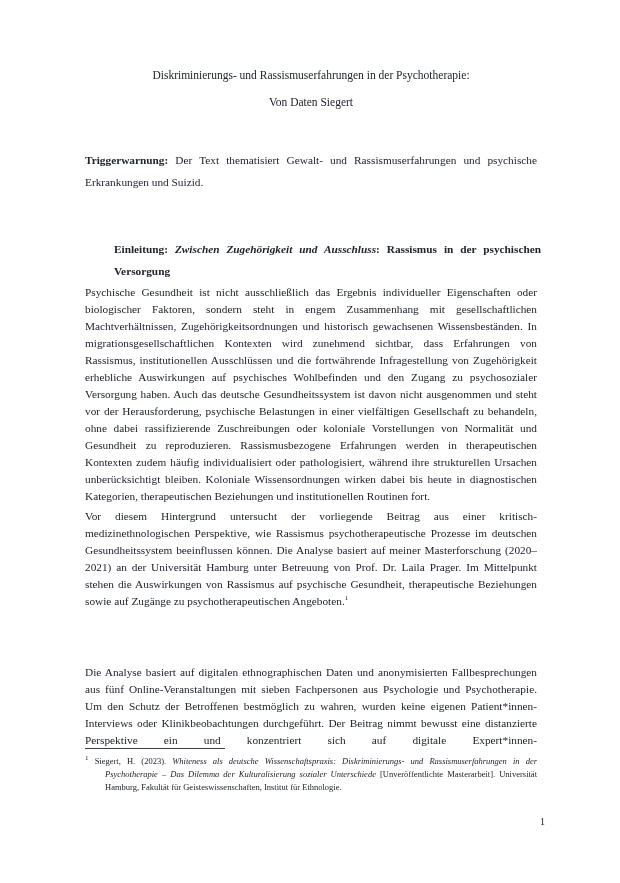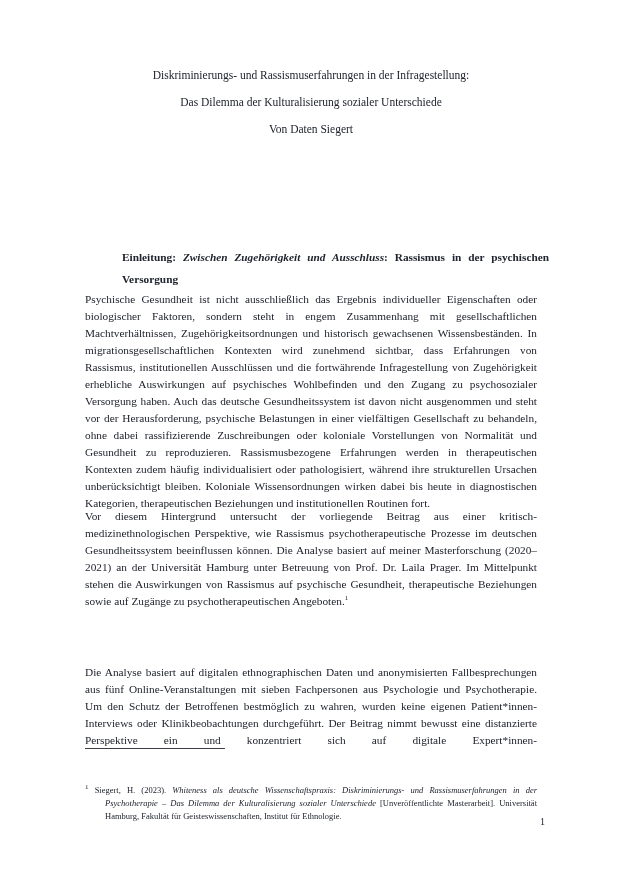--- a/index.html
+++ b/index.html
@@ -41,38 +41,38 @@
     text-align: justify;
     font-size: 11.3px;
     line-height: 22px;
   }
   .section-heading .it { font-style: italic; }
   .para {
     text-align: justify;
     font-size: 11.3px;
     line-height: 17px;
   }
-  .para-1 { top: 291px; }
+  .para-1 { top: 284px; }
   .para-2 { top: 508px; }
   .para-3 { top: 664px; text-align-last: justify; }
   .bold { font-weight: bold; }
   sup.fn-ref {
     font-size: 7px;
     line-height: 0;
     vertical-align: super;
   }
   .footnote-rule {
     position: absolute;
     left: 85px;
     top: 748px;
     width: 140px;
     border-top: 1.5px solid #3a3d44;
   }
   .footnote {
-    top: 784px;
+    top: 755px;
     font-size: 8.5px;
     line-height: 13px;
     text-align: justify;
     padding-left: 20px;
     text-indent: -20px;
     width: 432px;
   }
   .footnote .it { font-style: italic; }
   .page-number {
     position: absolute;
@@ -80,27 +80,27 @@
     top: 816px;
     font-size: 10px;
   }
 </style>
 </head>
 <body>
 
 <div class="page">
 
   <div class="block title-block">
-    <div>Diskriminierungs- und Rassismuserfahrungen in der Infragestellung:</div>
-    <div>Das Dilemma der Kulturalisierung sozialer Unterschiede</div>
+    <div>Diskriminierungs- und Rassismuserfahrungen in der Psychotherapie:</div>
     <div>Von Daten Siegert</div>
   </div>
 
+  <p class="block trigger-block"><span class="bold">Triggerwarnung:</span> <span>Der Text thematisiert Gewalt- und Rassismuserfahrungen und psychische Erkrankungen und Suizid.</span></p>
 
-  <h2 class="block section-heading" style="margin:12px;"><span>Einleitung:</span> <span class="it">Zwischen Zugehörigkeit und Ausschluss</span><span>: Rassismus in der psychischen Versorgung</span></h2>
+  <h2 class="block section-heading" style="margin:4px;"><span>Einleitung:</span> <span class="it">Zwischen Zugehörigkeit und Ausschluss</span><span>: Rassismus in der psychischen Versorgung</span></h2>
 
   <p class="block para para-1" style="margin:0;">Psychische Gesundheit ist nicht ausschließlich das Ergebnis individueller Eigenschaften oder biologischer Faktoren, sondern steht in engem Zusammenhang mit gesellschaftlichen Machtverhältnissen, Zugehörigkeitsordnungen und historisch gewachsenen Wissensbeständen. In migrationsgesellschaftlichen Kontexten wird zunehmend sichtbar, dass Erfahrungen von Rassismus, institutionellen Ausschlüssen und die fortwährende Infragestellung von Zugehörigkeit erhebliche Auswirkungen auf psychisches Wohlbefinden und den Zugang zu psychosozialer Versorgung haben. Auch das deutsche Gesundheitssystem ist davon nicht ausgenommen und steht vor der Herausforderung, psychische Belastungen in einer vielfältigen Gesellschaft zu behandeln, ohne dabei rassifizierende Zuschreibungen oder koloniale Vorstellungen von Normalität und Gesundheit zu reproduzieren. Rassismusbezogene Erfahrungen werden in therapeutischen Kontexten zudem häufig individualisiert oder pathologisiert, während ihre strukturellen Ursachen unberücksichtigt bleiben. Koloniale Wissensordnungen wirken dabei bis heute in diagnostischen Kategorien, therapeutischen Beziehungen und institutionellen Routinen fort.</p>
 
   <p class="block para para-2" style="margin:0;"><span>Vor diesem Hintergrund untersucht der vorliegende Beitrag aus einer kritisch-medizinethnologischen Perspektive, wie Rassismus psychotherapeutische Prozesse im deutschen Gesundheitssystem beeinflussen können. Die Analyse basiert auf meiner Masterforschung (2020–2021) an der Universität Hamburg unter Betreuung von Prof. Dr. Laila Prager. Im Mittelpunkt stehen die Auswirkungen von Rassismus auf psychische Gesundheit, therapeutische Beziehungen sowie auf Zugänge zu psychotherapeutischen Angeboten.</span><sup class="fn-ref">1</sup></p>
 
   <p class="block para para-3" style="margin:0;">Die Analyse basiert auf digitalen ethnographischen Daten und anonymisierten Fallbesprechungen aus fünf Online-Veranstaltungen mit sieben Fachpersonen aus Psychologie und Psychotherapie. Um den Schutz der Betroffenen bestmöglich zu wahren, wurden keine eigenen Patient*innen-Interviews oder Klinikbeobachtungen durchgeführt. Der Beitrag nimmt bewusst eine distanzierte Perspektive ein und konzentriert sich auf digitale Expert*innen-</p>
 
   <div class="footnote-rule"></div>
 
   <p class="block footnote" style="margin:0;"><sup class="fn-ref">1</sup> <span>Siegert, H. (2023).</span> <span class="it">Whiteness als deutsche Wissenschaftspraxis: Diskriminierungs- und Rassismuserfahrungen in der Psychotherapie – Das Dilemma der Kulturalisierung sozialer Unterschiede</span> <span>[Unveröffentlichte Masterarbeit]. Universität Hamburg, Fakultät für Geisteswissenschaften, Institut für Ethnologie.</span></p>

